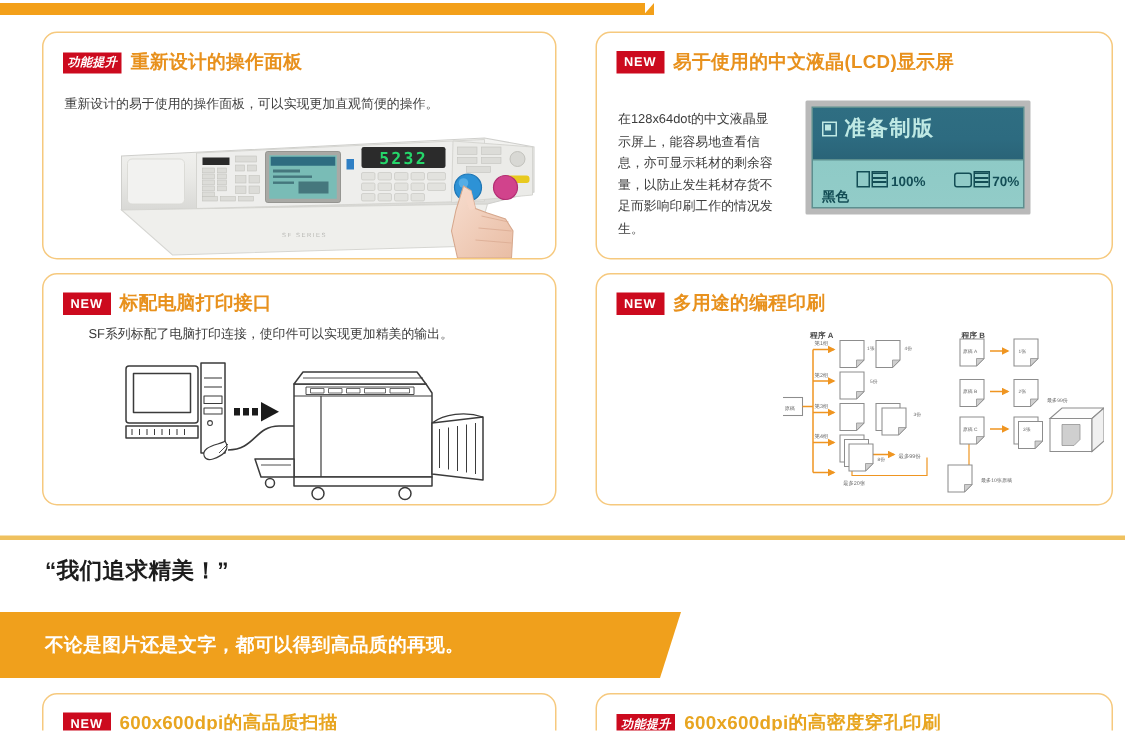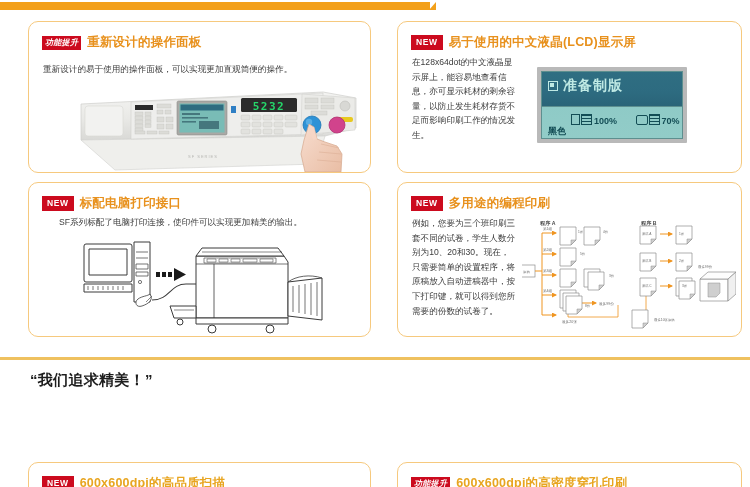--- a/index.html
+++ b/index.html
@@ -34,21 +34,21 @@
   .cardhead{position:absolute;left:13px;top:11px;white-space:nowrap;}
   .cardtitle{display:inline-block;margin-left:6px;color:#e8911d;font-size:12.5px;
     font-weight:bold;vertical-align:middle;letter-spacing:.2px;}
 
   .cardbody{position:absolute;color:#3c3c3c;font-size:8.6px;line-height:1.62;}
 
   
   #panel-desc{left:14px;top:21px;width:318px;margin-top:20px;}
   #usb-desc{left:30px;top:33px;width:318px;}
   
-  #lcd-desc{left:14px;top:33px;width:105px;line-height:1.7;}
+  #lcd-desc{left:14px;top:50px;width:105px;line-height:1.7;}
   #prog-desc{left:14px;top:33px;width:105px;line-height:1.7;}
 
   
   .lcd-frame{position:absolute;left:139px;top:45px;width:150px;height:76px;
     background:#b9b9b9;padding:4px;box-sizing:border-box;border-radius:1px;}
   .lcd-screen{position:relative;width:100%;height:100%;box-sizing:border-box;
     background:linear-gradient(180deg,#7fc3c0 0%,#76bdbb 45%,#8ecac6 46%,#92ccc8 100%);
     border:1px solid #5d8f8f;}
   .lcd-topband{position:absolute;left:0;top:0;right:0;height:34px;
     background:linear-gradient(180deg,#2f6e82 0%,#2d6b80 60%,#2a6478 100%);
@@ -286,21 +286,20 @@
           <path d="M243,44 L243,78"></path>
       </g>
       <path d="M214,44 C222,38 236,36 248,40" stroke-width=".8" fill="none"></path>
     </svg>
   </div>
 
   <div class="card" id="card-prog">
     <div class="cardhead">
       <span class="badge new">NEW</span><span class="cardtitle">多用途的编程印刷</span>
     </div>
-    <div class="cardbody" id="prog-desc">例如，您要为三个班印刷三套不同的试卷，学生人数分别为10、20和30。现在，只需要简单的设置程序，将原稿放入自动进稿器中，按下打印键，就可以得到您所需要的份数的试卷了。</div>
 
     <svg class="art" style="left:124px;top:34px;" width="214" height="115" viewBox="0 0 214 115">
       <defs>
         <marker id="ah" markerWidth="5" markerHeight="5" refX="4" refY="2.5" orient="auto">
           <path d="M0,0 L5,2.5 L0,5 Z" fill="#ef9521"></path>
         </marker>
         <g id="sheet">
           <path d="M0,0 L16,0 L16,13 L11,18 L0,18 Z" fill="#ffffff" stroke="#8d8d8d" stroke-width=".7"></path>
           <path d="M16,13 L11,13 L11,18 Z" fill="#cfcfcf" stroke="#8d8d8d" stroke-width=".5"></path>
         </g>
@@ -386,20 +385,23 @@
         <path d="M178,62 L186,55 L214,55 L206,62 Z" fill="#fdfdfd" stroke="#8d8d8d" stroke-width=".7"></path>
         <path d="M206,62 L214,55 L214,77 L206,84 Z" fill="#f0f0f0" stroke="#8d8d8d" stroke-width=".7"></path>
         <path d="M186,66 L198,66 L198,76 L194,80 L186,80 Z" fill="#cfcfcf" stroke="#8d8d8d" stroke-width=".5"></path>
         <text x="176" y="51" font-size="3.4" fill="#6a6a6a">最多99份</text>
       </g>
     </svg>
   </div>
 
   <div class="divider"></div>
   <div class="quote">“我们追求精美！”</div>
+  <div class="banner">
+    <span>不论是图片还是文字，都可以得到高品质的再现。</span>
+  </div>
 
   <div class="card" id="card-scan">
     <div class="cardhead">
       <span class="badge new">NEW</span><span class="cardtitle gold-title">600x600dpi的高品质扫描</span>
     </div>
   </div>
 
   <div class="card" id="card-perf">
     <div class="cardhead">
       <span class="badge cn">功能提升</span><span class="cardtitle gold-title">600x600dpi的高密度穿孔印刷</span>

